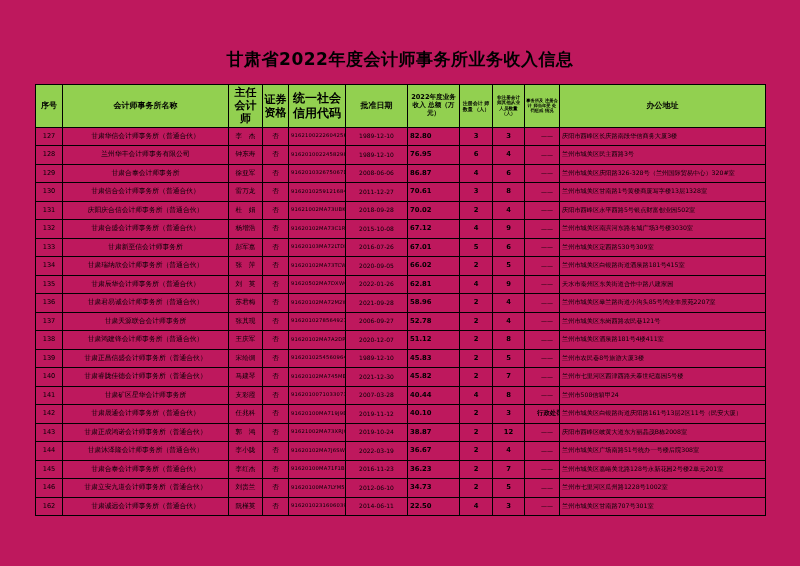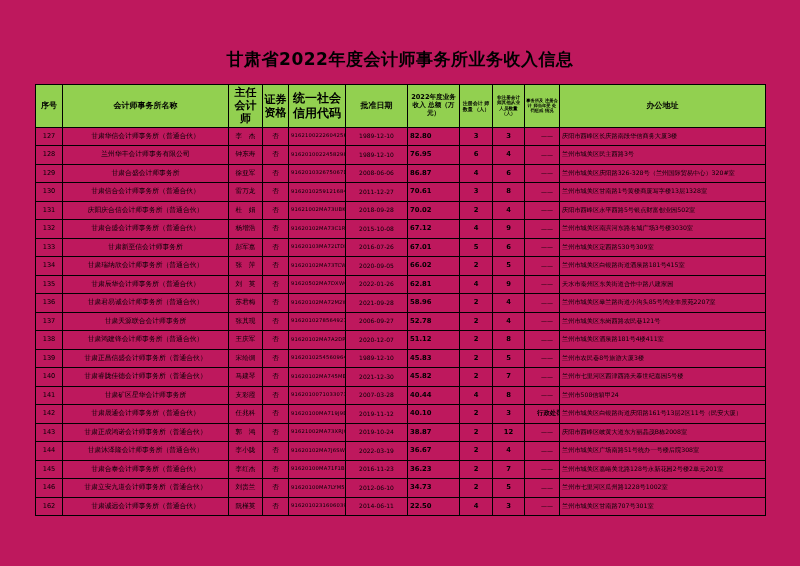--- a/index.html
+++ b/index.html
@@ -101,21 +101,21 @@
           <td class="col-4">9162010022458298WT</td>
           <td class="col-5">1989-12-10</td>
           <td class="col-6">76.95</td>
           <td class="col-7">6</td>
           <td class="col-8">4</td>
           <td class="col-9">——</td>
           <td class="col-10">兰州市城关区民主西路3号</td>
         </tr>
         <tr>
           <td class="col-0">129</td>
-          <td class="col-1">甘肃合盛会计师事务所</td>
+          <td class="col-1">甘肃合泰会计师事务所</td>
           <td class="col-2">徐亚军</td>
           <td class="col-3">否</td>
           <td class="col-4">916201032675067D14</td>
           <td class="col-5">2008-06-06</td>
           <td class="col-6">86.87</td>
           <td class="col-7">4</td>
           <td class="col-8">6</td>
           <td class="col-9">——</td>
           <td class="col-10">兰州市城关区庆阳路326-328号（兰州国际贸易中心）320#室</td>
         </tr>

